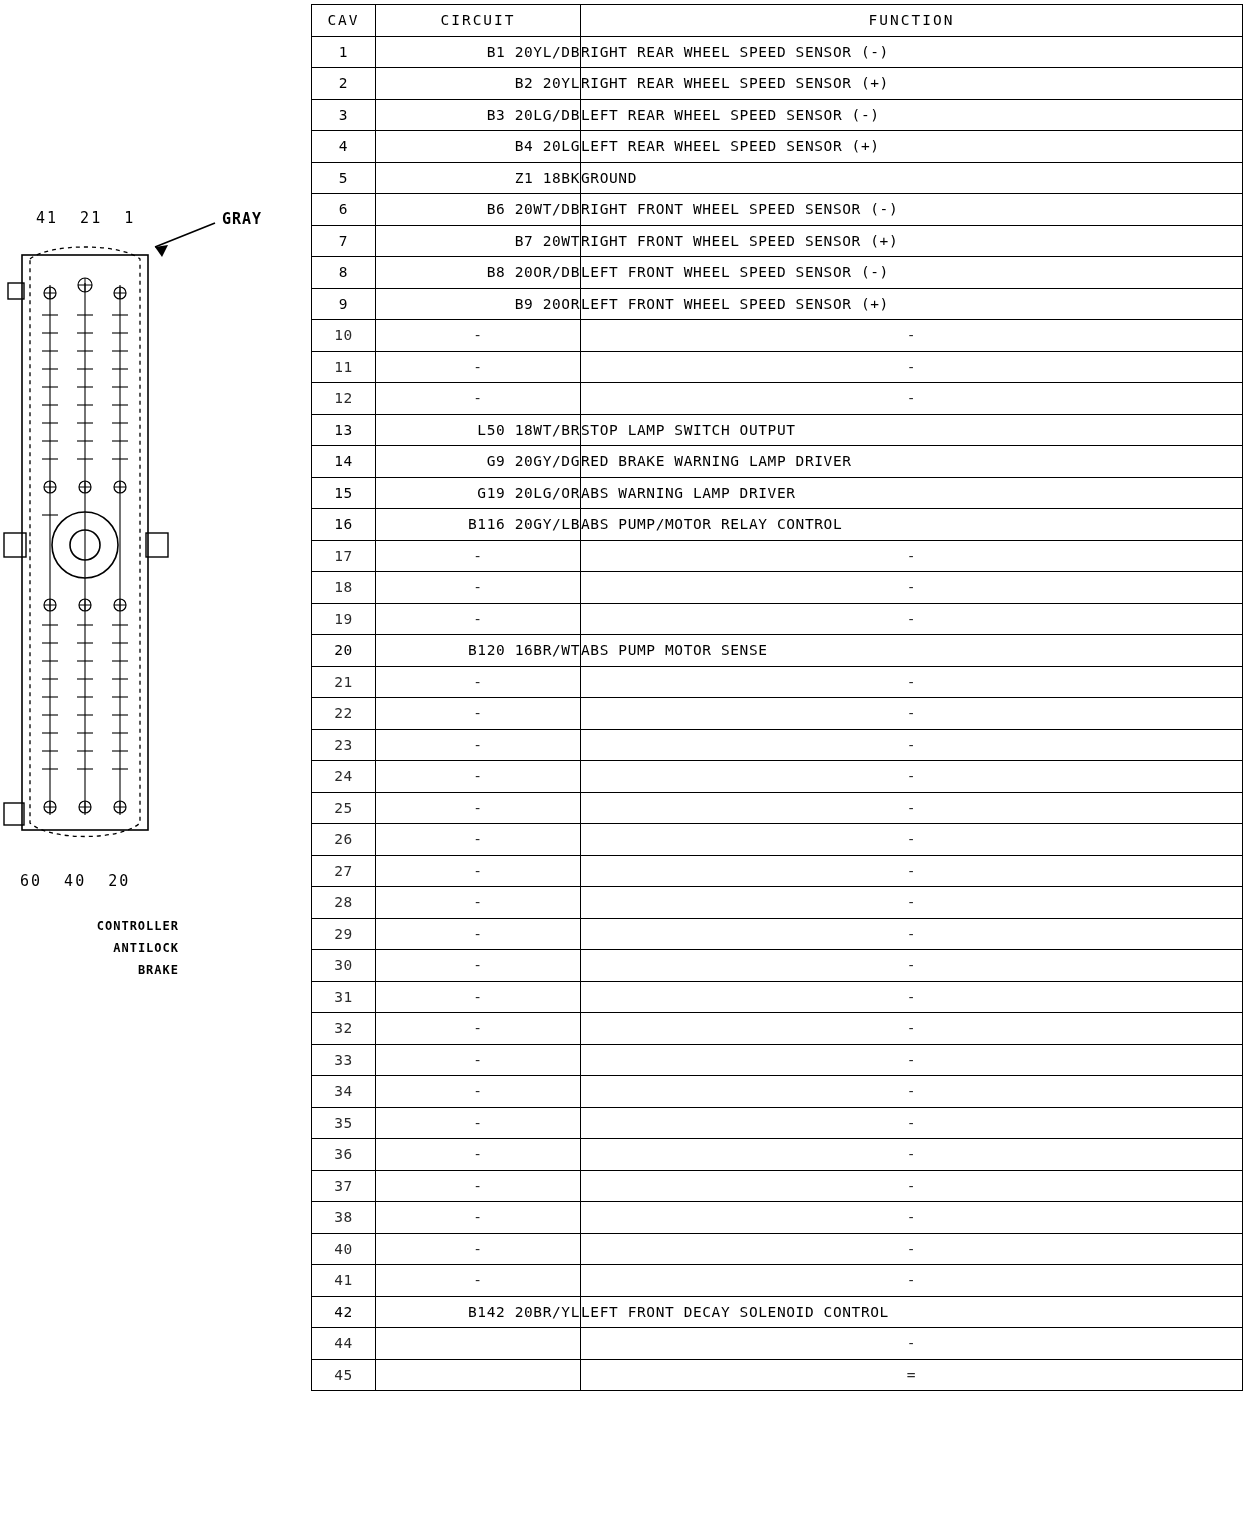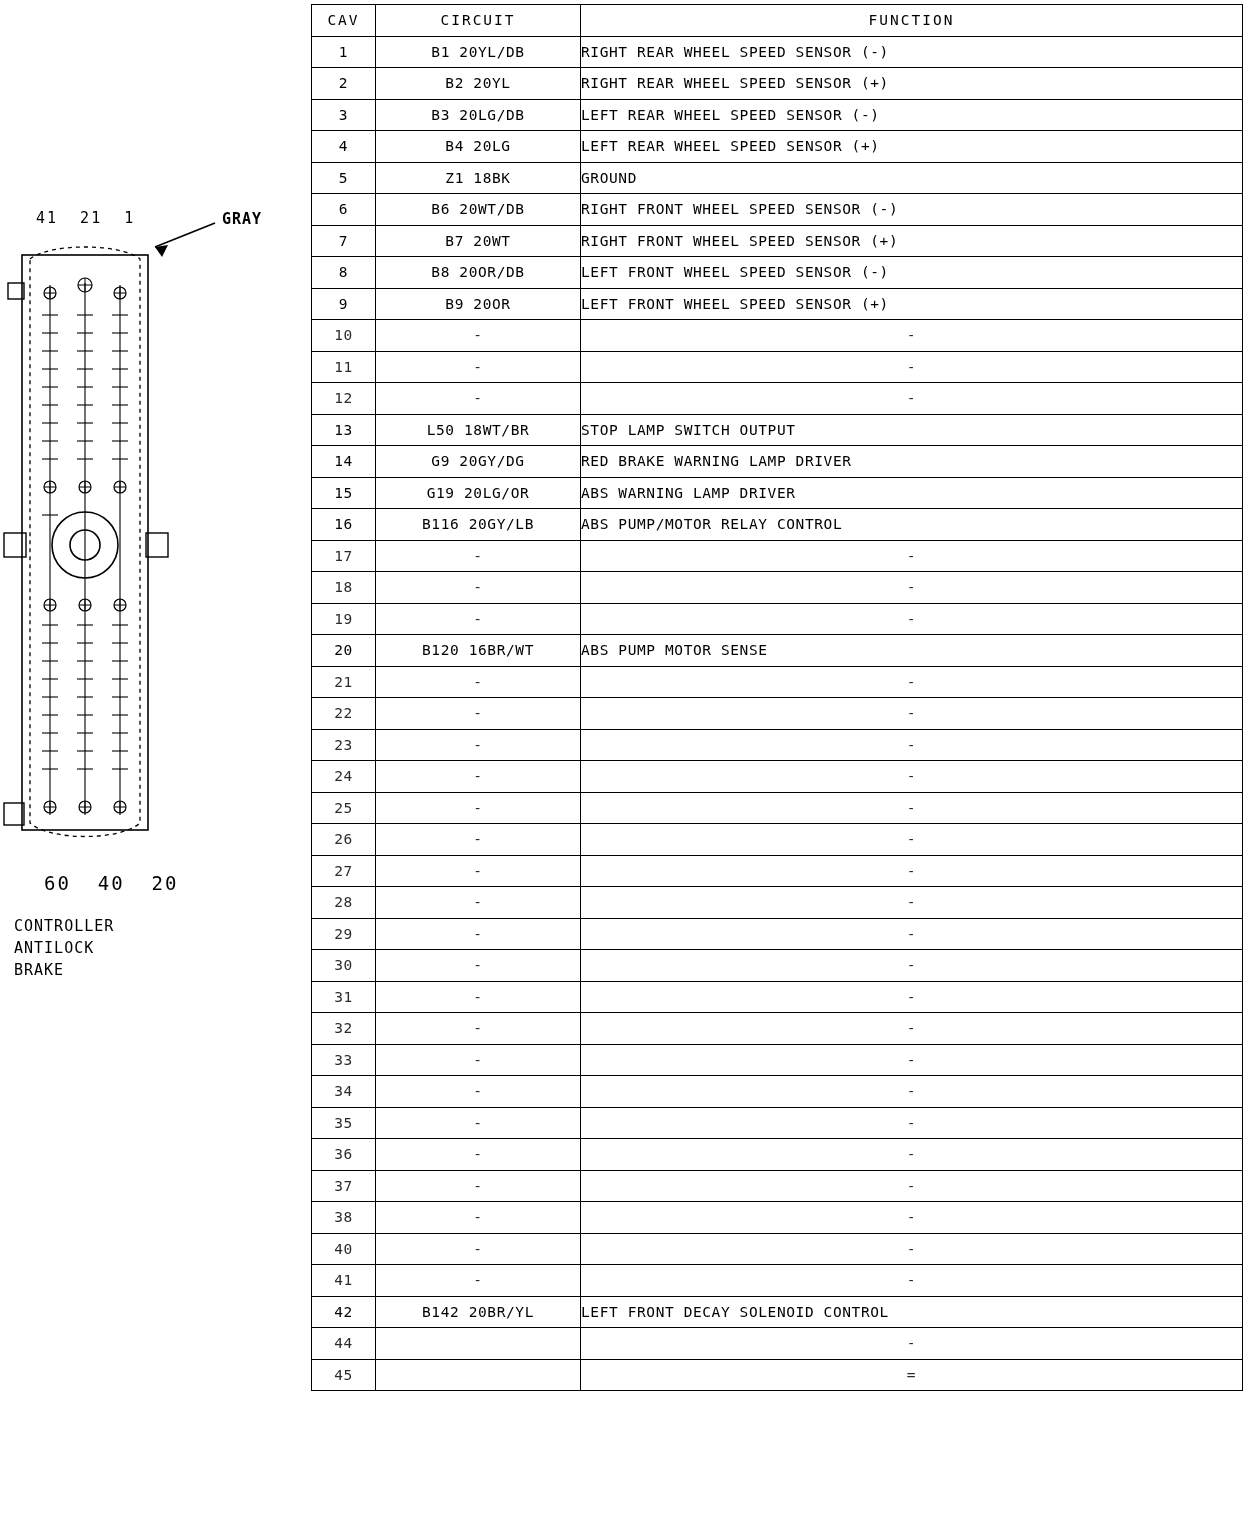--- a/index.html
+++ b/index.html
@@ -41,35 +41,36 @@
   .gray-label {
     position: absolute;
     left: 222px;
     top: 210px;
     font-size: 15px;
     letter-spacing: 1px;
     font-weight: bold;
   }
   .conn-bottom-labels {
     position: absolute;
-    left: 44px;
+    left: 20px;
     top: 872px;
-    font-size: 19px;
+    font-size: 15px;
     letter-spacing: 2px;
     white-space: pre;
   }
   .conn-caption {
     position: absolute;
     left: 14px;
     top: 915px;
     width: 165px;
-    text-align: left;
-    font-size: 15px;
+    text-align: right;
+    font-size: 12px;
     line-height: 22px;
     letter-spacing: 1px;
+    font-weight: bold;
   }
 
   
   #cav-table {
     position: absolute;
     left: 311px;
     top: 4px;
     border-collapse: collapse;
     table-layout: fixed;
     width: 931px;
@@ -87,21 +88,21 @@
     font-size: 14.5px;
     letter-spacing: 0.6px;
   }
   #cav-table th {
     letter-spacing: 2px;
   }
   td.cav {
     text-align: center;
   }
   td.circuit {
-    text-align: center;
+    text-align: right;
   }
   td.func {
     text-align: left;
     padding-left: 12px;
   }
   td.empty-dash {
     text-align: center;
     color: #1a1a1a;
   }
   

